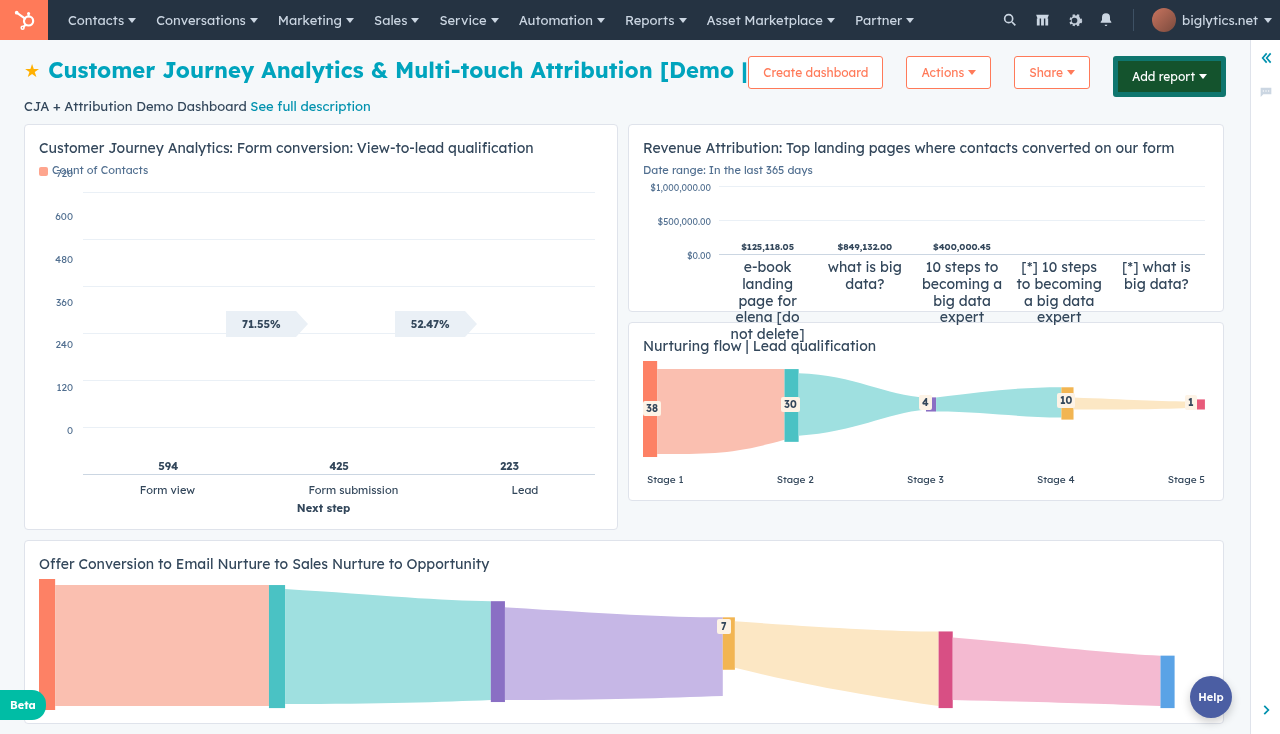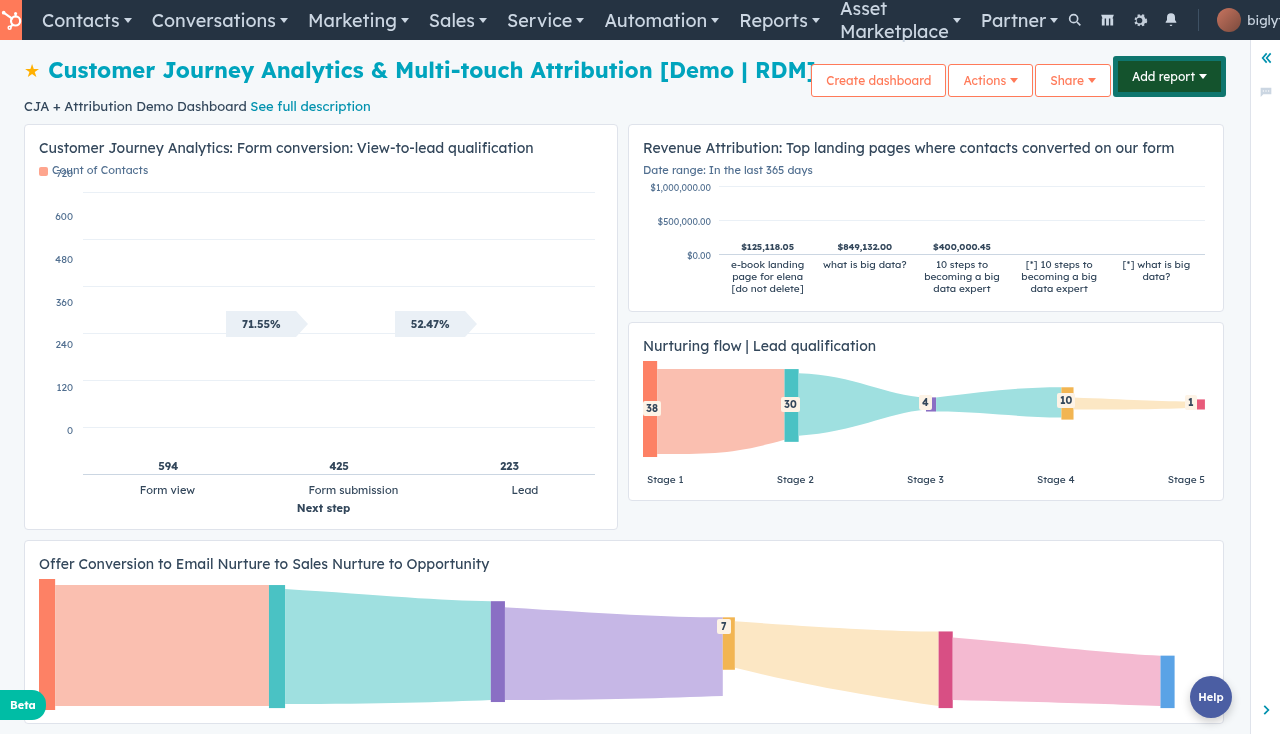--- a/index.html
+++ b/index.html
@@ -1,33 +1,33 @@
 <!DOCTYPE html>
 <html><head>
 <meta charset="utf-8">
 <style>
   * { box-sizing: border-box; margin: 0; padding: 0; }
   html, body { font-family: "Lexend Deca","Helvetica Neue",Arial,sans-serif; font-size: 13px; color:#33475b; background:#f5f8fa; }
   
   .nav { background:#253342; height:40px; display:flex; align-items:center; color:#cbd6e2; padding:0 8px 0 0; }
   .nav-logo { width:48px; height:40px; background:#ff7a59; display:flex; align-items:center; justify-content:center; }
   .nav-links { display:flex; gap:4px; margin-left:12px; flex:1; }
-  .nav-item { display:flex; align-items:center; gap:4px; padding:0 8px; height:40px; font-size:18px; cursor:pointer; }
+  .nav-item { display:flex; align-items:center; gap:4px; padding:0 8px; height:40px; font-size:13px; cursor:pointer; }
   .nav-right { display:flex; align-items:center; gap:14px; }
   .nav-icon { width:18px; height:18px; display:flex; align-items:center; justify-content:center; cursor:pointer; }
   .nav-div { width:1px; height:22px; background:#3e5164; margin:0 4px;}
   .nav-user { display:flex; align-items:center; gap:6px; cursor:pointer; font-size:13px;}
   .avatar { width:24px; height:24px; border-radius:50%; background:linear-gradient(135deg,#c8745f,#7a4a3d); }
   
   .page { position:relative; padding:16px 24px 0; width:1250px; }
   .title-row { display:flex; align-items:center; gap:8px; }
   .star { color:#ffb000; font-size:18px; }
   .title { color:#00a4bd; font-size:22px; font-weight:700; }
   .title-caret { color:#7c98b6; }
-  .header-actions { position:absolute; right:24px; top:16px; display:flex; gap:2px; align-items:flex-end; }
+  .header-actions { position:absolute; right:24px; top:16px; display:flex; gap:23px; align-items:flex-start; }
   .btn { border-radius:3px; font-size:12px; padding:8px 14px; cursor:pointer; display:inline-flex; align-items:center; gap:4px; background:#fff;}
   .btn-outline { border:1px solid #ff7a59; color:#ff7a59; }
   .btn-solid { background:#14532d; border:5px solid #0f766e; color:#fff; }
   .desc-row { margin-top:14px; font-size:13px; color:#33475b; }
   .desc-link { color:#0091ae; cursor:pointer; }
   .filters-row { margin-top:34px; display:flex; align-items:center; justify-content:space-between; }
   .filters-left { display:flex; align-items:center; gap:8px; color:#0091ae; font-weight:600; cursor:pointer;}
   .badge { background:#6a78d1; color:#fff; font-size:9px; font-weight:700; padding:2px 5px; border-radius:3px; letter-spacing:.5px;}
   .assigned { color:#516f90; font-size:13px; }
   .assigned a { color:#0091ae; font-weight:600; cursor:pointer;}
@@ -56,21 +56,21 @@
   
   .rev-chart { position:relative; height:110px; margin-top:10px;}
   .rev-y { position:absolute; left:0; top:0; width:72px; height:68px;}
   .rev-tick { position:absolute; right:4px; font-size:9px; color:#516f90; transform:translateY(-50%);}
   .rev-plot { position:absolute; left:76px; right:4px; top:0; height:68px; border-bottom:1px solid #cbd6e2;}
   .rev-bars { position:absolute; inset:0; display:flex; justify-content:space-around; align-items:flex-end; }
   .rev-col { width:18%; display:flex; flex-direction:column; align-items:center;}
   .rev-val { font-size:9px; font-weight:700; margin-bottom:2px; color:#33475b; white-space:nowrap;}
   .rev-bar { width:40%; background:#fea58e;}
   .rev-x { position:absolute; left:76px; right:4px; top:72px; display:flex; justify-content:space-around; }
-  .rev-x span { width:18%; text-align:center; font-size:10px; color:#33475b; line-height:1.2;}
+  .rev-x span { width:18%; text-align:center; font-size:14px; color:#33475b; line-height:1.2;}
   
   .sankey { position:relative; height:125px; margin-top:4px;}
   .sk-svg { position:absolute; inset:0; }
   .sk-node-label { position:absolute; font-size:10px; font-weight:700; background:#fdf3e6; padding:1px 3px; border-radius:2px;}
   .sk-x { position:absolute; left:0; right:0; bottom:0; display:flex; justify-content:space-between; font-size:10px; color:#33475b; padding:0 4px;}
   
   .big-sankey { height:130px; position:relative; margin-top:4px;}
   .big-label { position:absolute; font-size:10px; font-weight:700; background:#fdf3e6; padding:1px 4px; border-radius:2px;}
   
   .rail { position:fixed; right:0; top:40px; bottom:0; width:30px; background:#fff; border-left:1px solid #dfe3eb; display:flex; flex-direction:column; align-items:center; padding-top:10px; gap:16px;}

